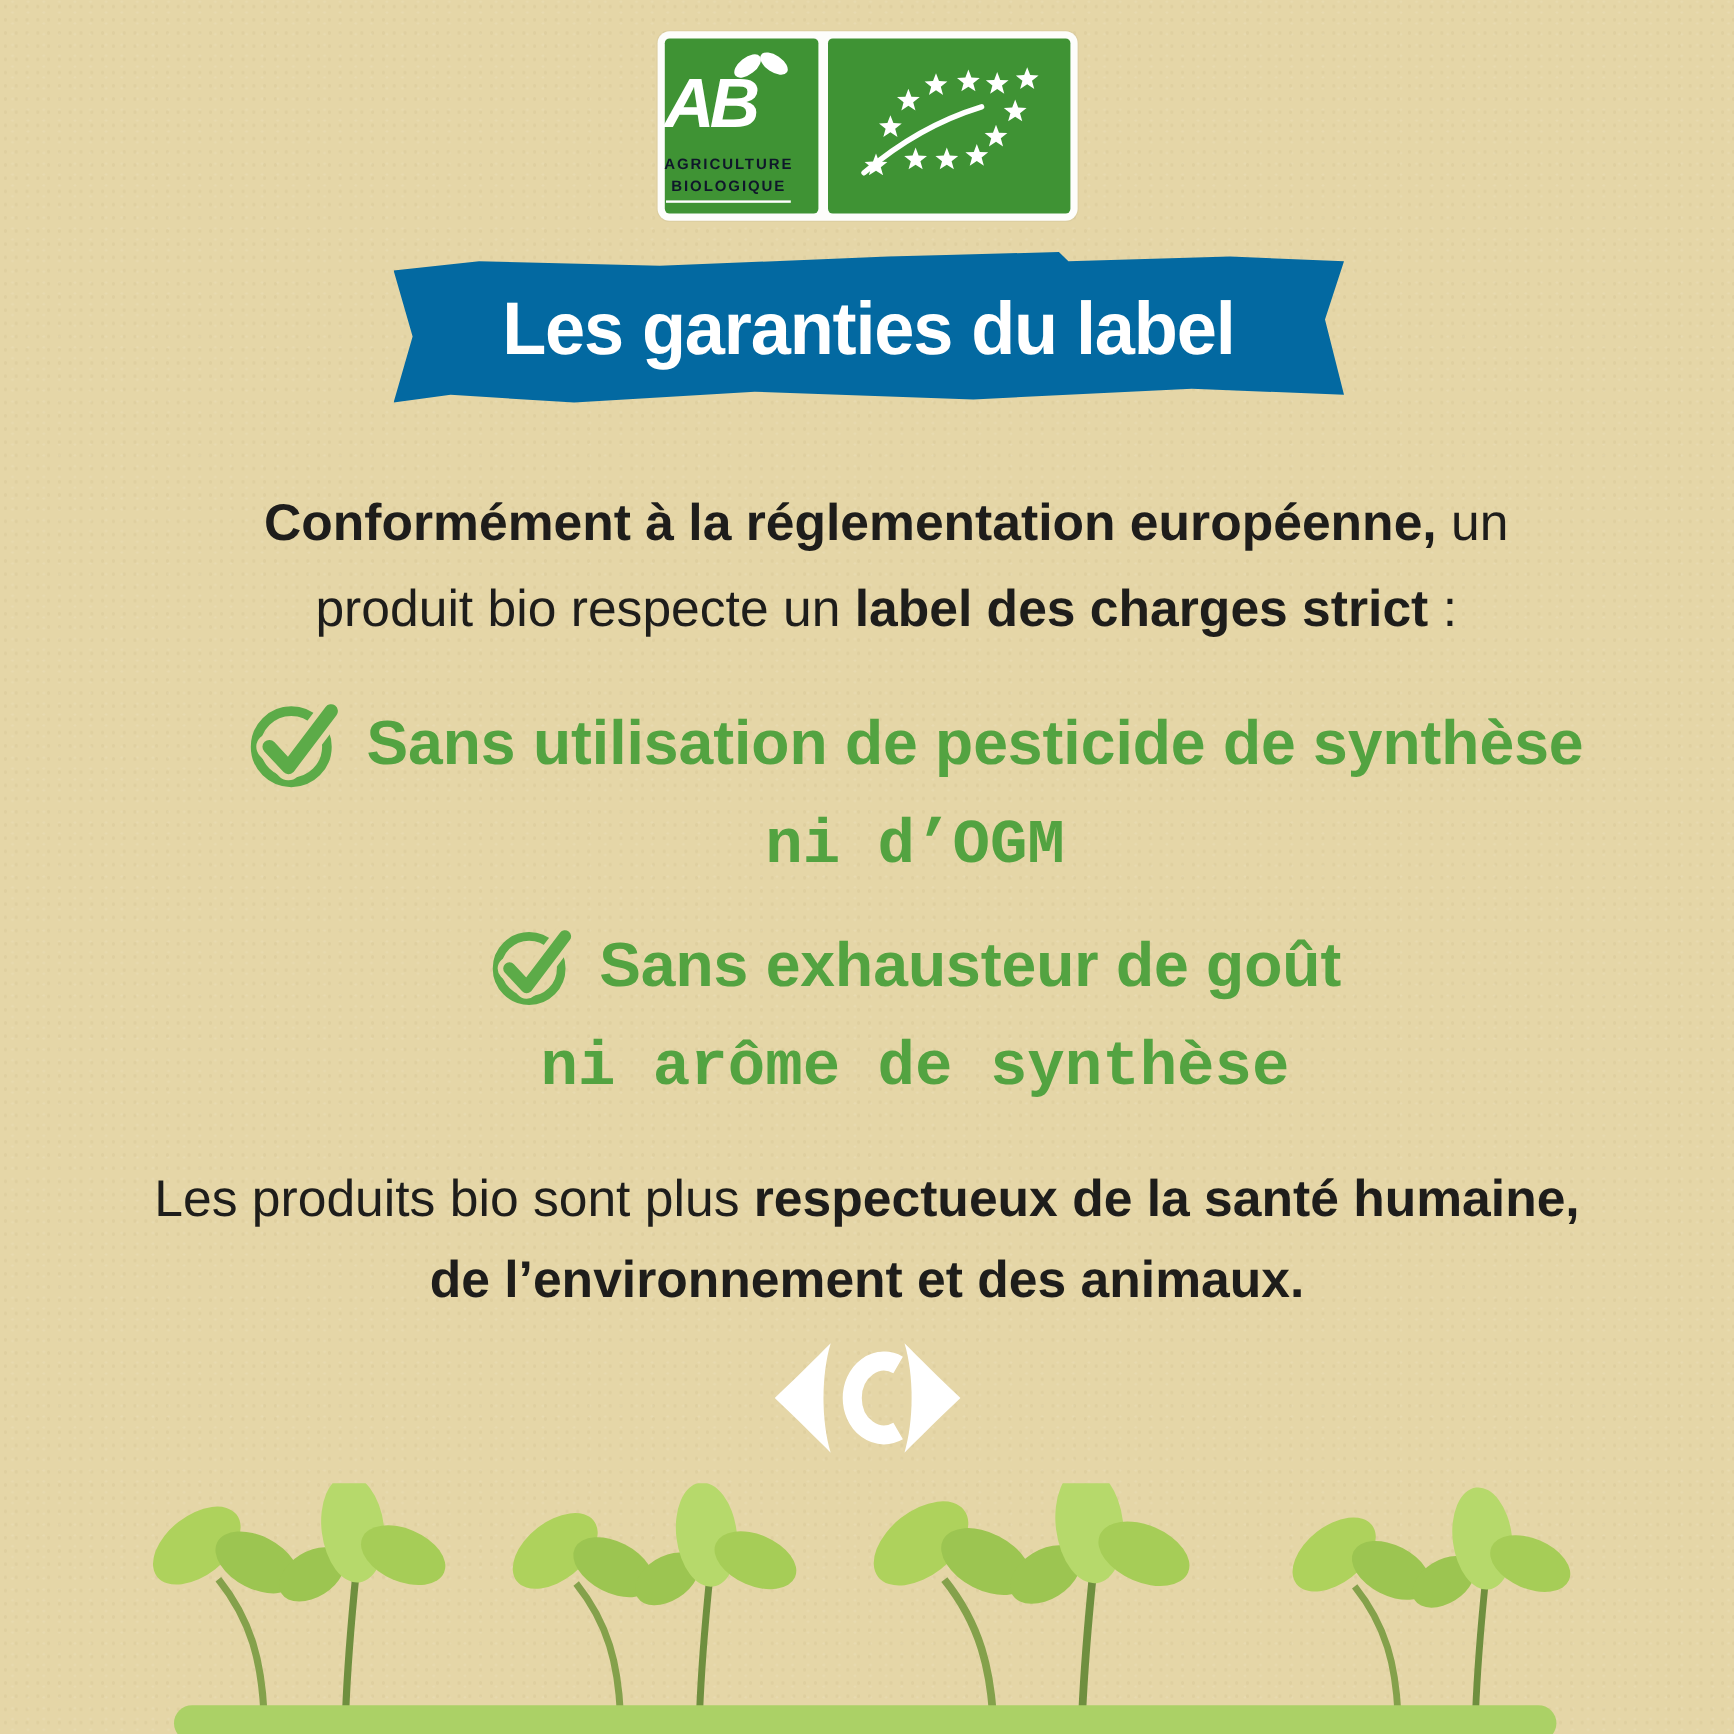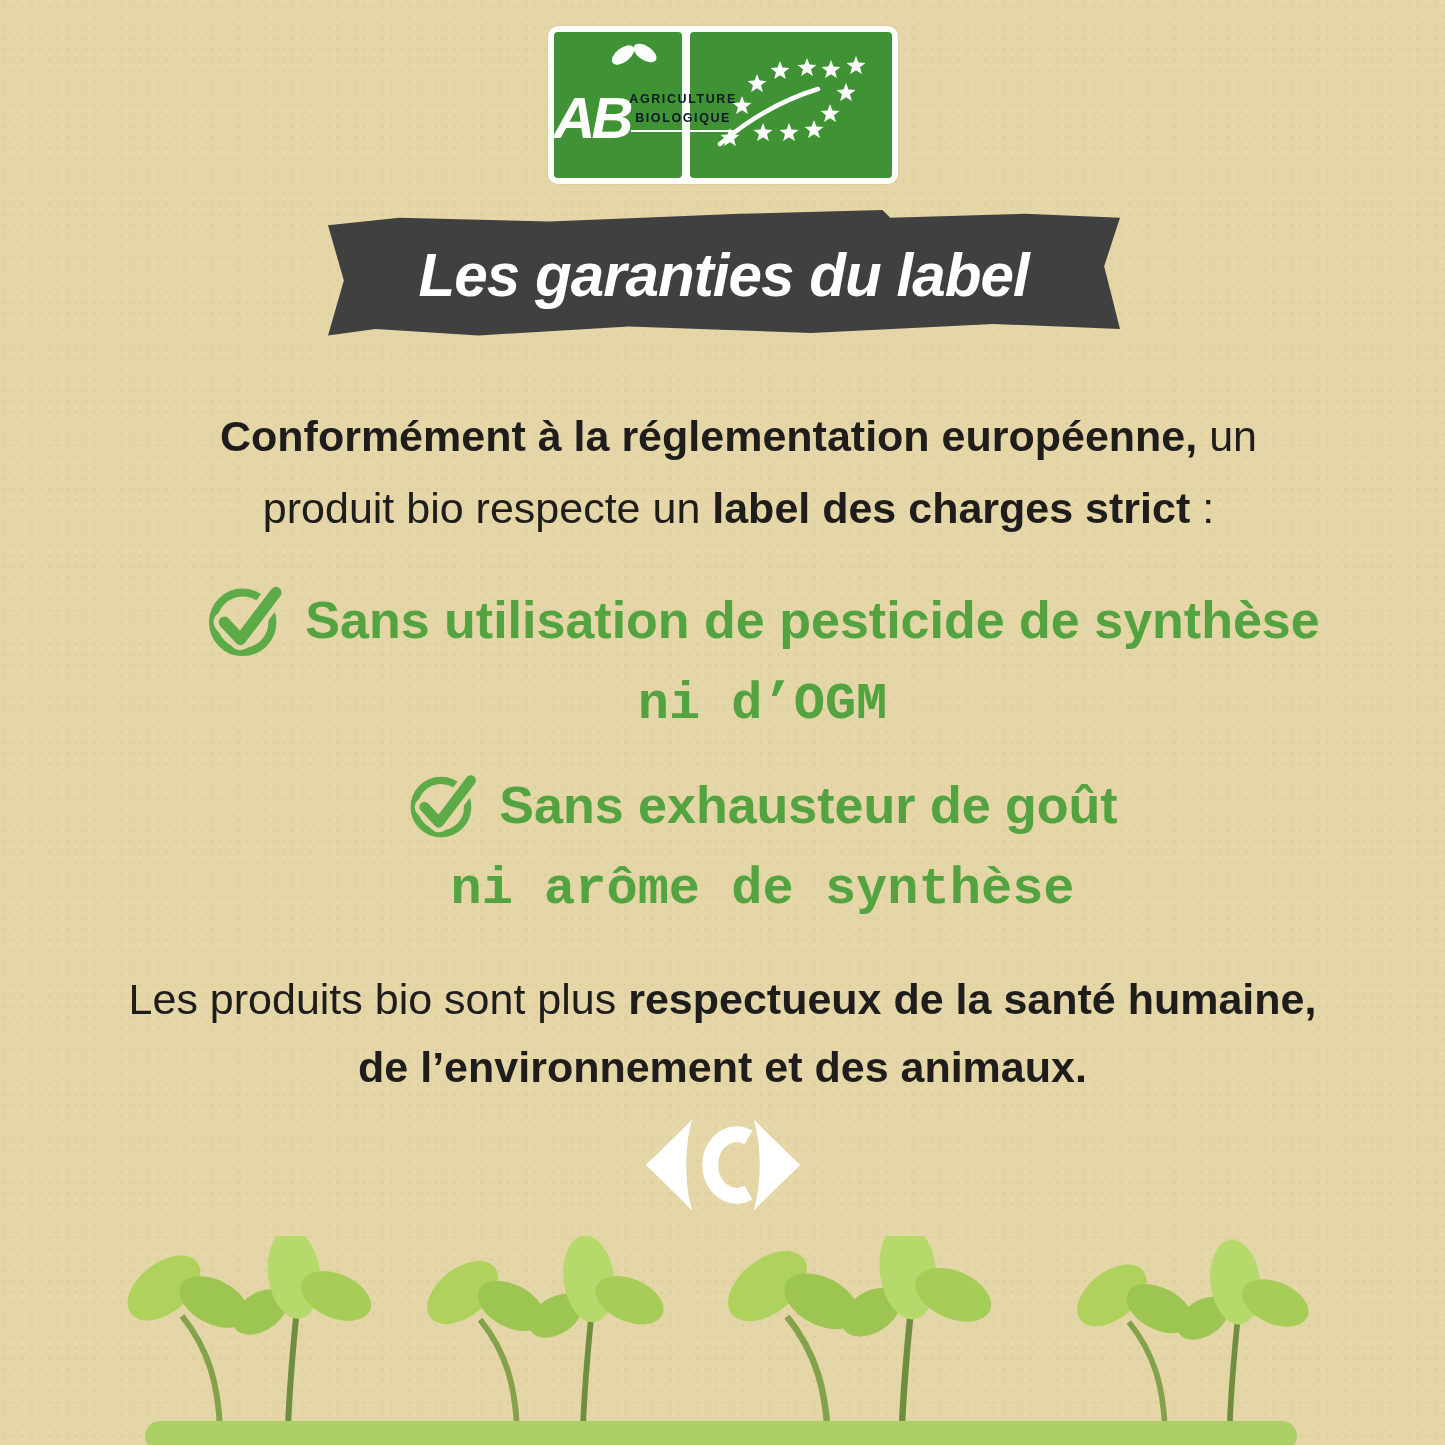--- a/index.html
+++ b/index.html
@@ -19,38 +19,38 @@
     background-position:0 0,4px 6px;
   }
 
   
   .logo-frame{
     position:absolute;top:26px;left:50%;transform:translateX(-50%);
     background:#fdfdfb;border-radius:10px;padding:6px;
     display:flex;gap:8px;box-shadow:0 0 0 1px rgba(0,0,0,0.03);
   }
   .logo-panel{background:#3f9334;border-radius:4px;}
-  .ab-panel{width:128px;height:146px;display:flex;flex-direction:row;align-items:center;justify-content:flex-start;position:relative;}
+  .ab-panel{width:128px;height:146px;display:flex;flex-direction:column;align-items:flex-start;justify-content:flex-start;position:relative;}
   .ab-letters{
     margin-top:26px;font-size:58px;font-weight:700;color:#ffffff;
     letter-spacing:-4px;line-height:1;font-style:italic;
   }
   .ab-leaves{position:absolute;top:8px;right:22px;}
   .ab-caption{margin-top:12px;text-align:center;color:#0f172a;font-weight:700;
     font-size:12.5px;letter-spacing:1.6px;line-height:1.45;}
   .ab-underline{width:104px;height:2px;background:#ffffff;margin:3px auto 0;}
   .eu-panel{width:202px;height:146px;display:flex;align-items:center;justify-content:center;}
 
   
   .banner{
     position:absolute;left:328px;top:210px;width:792px;height:128px;
-    background:#404040;
+    background:#0369a1;
     clip-path:polygon(0% 12%,9% 6%,28% 9%,52% 3%,70% 0%,71% 6%,88% 3%,100% 6%,
                       98% 44%,100% 93%,84% 89%,61% 96%,38% 91%,19% 98%,6% 93%,0% 98%,2% 55%);
-    display:flex;align-items:center;justify-content:center;font-style:italic;
+    display:flex;align-items:center;justify-content:center;
   }
   .banner-title{
     color:#ffffff;font-size:62px;font-weight:700;letter-spacing:-1px;
     transform:scaleX(0.97);
   }
 
   
   .intro{position:absolute;top:400px;left:16px;width:100%;text-align:center;
     font-size:43px;line-height:1.68;}
   .intro b,.conclusion b{font-weight:700;}

